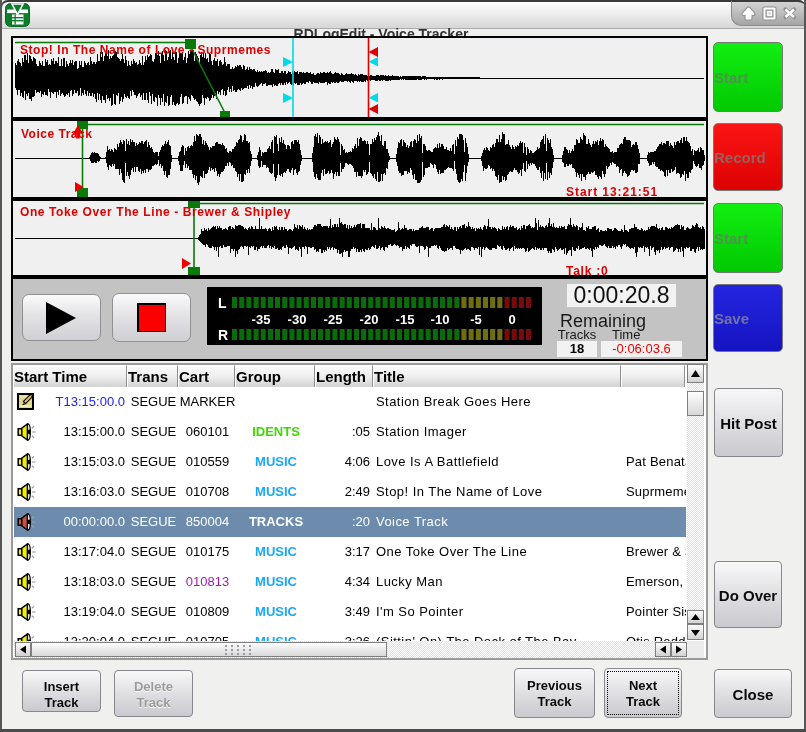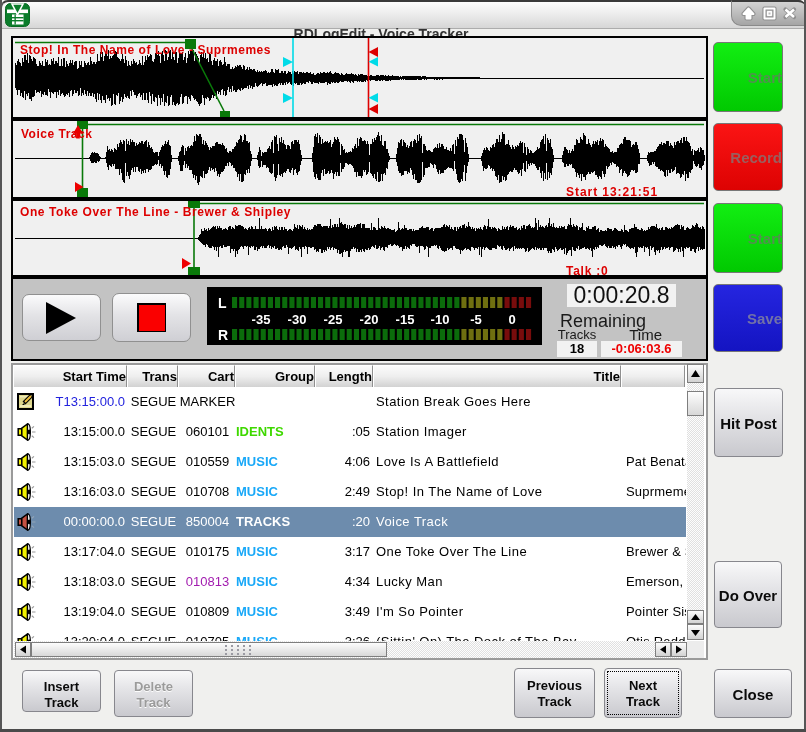--- a/index.html
+++ b/index.html
@@ -27,41 +27,41 @@
 
 #panel { left:11px; top:277px; width:697px; height:84px; background:#c3c3c3; border:2px solid #000; }
 .tbtn { position:absolute; border:1px solid #909090; border-radius:7px;
   background:linear-gradient(#fbfbfc,#e3e3e6 45%,#cfcfd4); }
 #meter { left:207px; top:287px; width:335px; height:58px; background:#000; }
 .lightbox { position:absolute; background:#f2f2f2; text-align:center; }
 
 #tframe { left:11px; top:363px; width:697px; height:297px; background:#fff; border:2px solid #9a9a9a; }
 .hcell { position:absolute; top:365px; height:23px; background:linear-gradient(#fbfbfb,#eee 50%,#d2d2d2);
   border-right:1px solid #8f8f8f; border-bottom:1px solid #8f8f8f; border-top:1px solid #fff;
-  text-align:right; font-weight:bold; font-size:13px; line-height:21px; color:#000; }
+  text-align:left; font-weight:bold; font-size:15px; line-height:21px; color:#000; }
 #rows { left:14px; top:387px; width:672px; height:254px; overflow:hidden; background:#fff; }
 .row { position:absolute; left:0; width:672px; height:30px; font-size:13px; }
 .row.sel { background:#6d8cad; }
 .c { position:absolute; line-height:30px; white-space:nowrap; }
 .icon { position:absolute; left:3px; top:6px; }
 .time { left:0; width:111px; text-align:right; }
 .trans { left:114px; width:51px; text-align:center; }
 .cart { left:165px; width:57px; text-align:center; }
-.grp { left:222px; width:80px; text-align:left; font-weight:bold; }
+.grp { left:222px; width:80px; text-align:center; font-weight:bold; }
 .len { left:302px; width:54px; text-align:right; }
 .title { left:362px; letter-spacing:0.45px; }
 .art { left:612px; letter-spacing:0.2px; }
 
 .sbtn { position:absolute; background:linear-gradient(#fcfcfc,#d2d2d2); border:1px solid #7e7e7e; }
 .strack { position:absolute; background:#fff;
   background-image:conic-gradient(#fdfdfd 0 25%, #e0e0e0 0 50%, #fdfdfd 0 75%, #e0e0e0 0); background-size:2px 2px; }
 .sthumb { position:absolute; background:linear-gradient(#fdfdfd,#d8d8d8); border:1px solid #7e7e7e; }
 
 .cbtn { position:absolute; left:713px; width:70px; border-radius:5px; border:1px solid #777;
-  text-align:right; font-weight:bold; font-size:15px; }
+  text-align:left; font-weight:bold; font-size:15px; }
 .graybtn { position:absolute; border:1px solid #87878d; border-radius:4px;
   background:linear-gradient(#f8f8f9,#e4e4e7 40%,#c9c9ce); text-align:center;
   font-weight:bold; font-size:13px; color:#0a0a0a; }
 svg { display:block; }
 </style></head>
 <body>
 <div class="abs" id="titlebar"></div>
 <div class="abs" id="cluster"></div>
 <svg class="abs" style="left:731px;top:0" width="75" height="26" viewBox="0 0 75 26">
 <g stroke="#909090" stroke-width="4.2" fill="none" stroke-linejoin="round" stroke-linecap="round">
@@ -239,23 +239,23 @@
       <text x="162" y="36.5" text-anchor="middle" font-size="13" font-weight="bold" fill="#fff">-20</text>
       <text x="198" y="36.5" text-anchor="middle" font-size="13" font-weight="bold" fill="#fff">-15</text>
       <text x="233" y="36.5" text-anchor="middle" font-size="13" font-weight="bold" fill="#fff">-10</text>
       <text x="269" y="36.5" text-anchor="middle" font-size="13" font-weight="bold" fill="#fff">-5</text>
       <text x="305" y="36.5" text-anchor="middle" font-size="13" font-weight="bold" fill="#fff">0</text>
 </svg>
 </div>
 <div class="lightbox" style="left:567px;top:284px;width:109px;height:23px;font-size:23px;line-height:23px;color:#111">0:00:20.8</div>
 <div class="abs" style="left:560px;top:316px;width:90px;text-align:left;font-size:18px;line-height:11px;color:#1a1a1a">Remaining</div>
 <div class="abs" style="left:552px;top:329px;width:50px;text-align:center;font-size:13px;line-height:11px;color:#1a1a1a">Tracks</div>
-<div class="abs" style="left:612px;top:329px;width:50px;text-align:right;font-size:15px;line-height:11px;color:#1a1a1a">Time</div>
+<div class="abs" style="left:612px;top:329px;width:50px;text-align:left;font-size:13px;line-height:11px;color:#1a1a1a">Time</div>
 <div class="lightbox" style="left:557px;top:341px;width:40px;height:16px;font-size:13px;line-height:16px;font-weight:bold;color:#000">18</div>
-<div class="lightbox" style="left:601px;top:341px;width:81px;height:16px;font-size:13px;line-height:16px;font-weight:bold;color:#ee0000">-0:06:03.6</div>
+<div class="lightbox" style="left:601px;top:341px;width:81px;height:16px;font-size:13px;line-height:16px;font-weight:normal;color:#ee0000">-0:06:03.6</div>
 
 <div class="abs" id="tframe"></div>
 <div class="hcell" style="left:14px;width:113px">Start Time</div>
 <div class="hcell" style="left:128px;width:50px">Trans</div>
 <div class="hcell" style="left:179px;width:56px">Cart</div>
 <div class="hcell" style="left:236px;width:79px">Group</div>
 <div class="hcell" style="left:316px;width:57px">Length</div>
 <div class="hcell" style="left:374px;width:247px">Title</div>
 <div class="hcell" style="left:622px;width:63px"></div>
 <div class="abs" id="rows">

